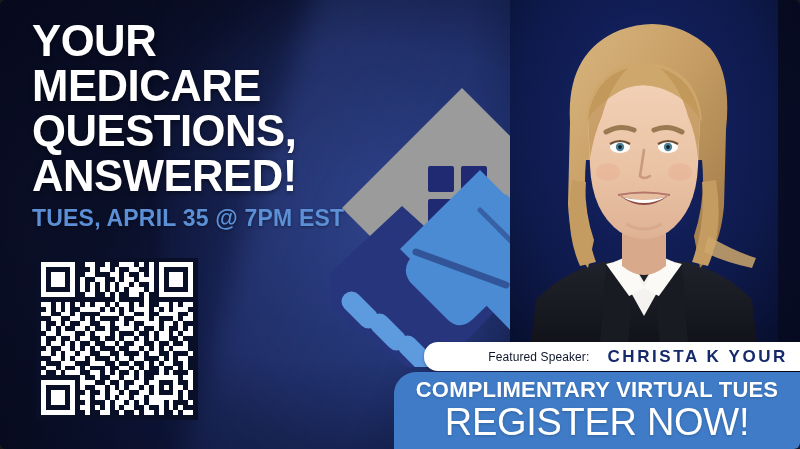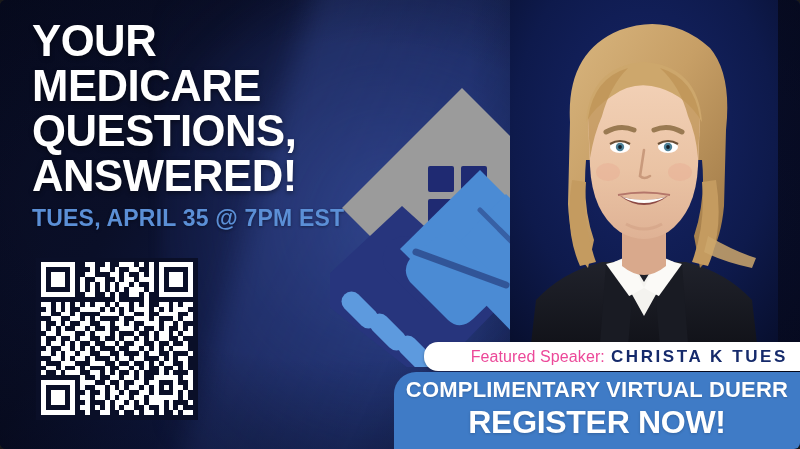--- a/index.html
+++ b/index.html
@@ -146,25 +146,25 @@
     border-top-left-radius: 14px;
     border-bottom-left-radius: 14px;
     display: flex;
     align-items: center;
     justify-content: flex-end;
     padding-right: 12px;
     z-index: 8;
     box-shadow: 0 1px 3px rgba(0,0,0,0.3);
   }
   .speaker-label {
-    color: #ec4899;
-    font-size: 16px;
+    color: #0f172a;
+    font-size: 12px;
     font-weight: normal;
     letter-spacing: 0.1px;
-    margin-right: 6px;
+    margin-right: 18px;
     white-space: nowrap;
   }
   .speaker-name {
     color: #152a6b;
     font-size: 17px;
     font-weight: bold;
     letter-spacing: 2.6px;
     white-space: nowrap;
   }
 
@@ -188,22 +188,22 @@
     color: #ffffff;
     font-size: 22px;
     font-weight: bold;
     letter-spacing: 0.2px;
     line-height: 24px;
     white-space: nowrap;
     text-shadow: 0 1px 2px rgba(0,0,0,0.18);
   }
   .cta-line2 {
     color: #ffffff;
-    font-size: 32px;
-    font-weight: bold;
+    font-size: 38px;
+    font-weight: normal;
     letter-spacing: -0.3px;
     line-height: 40px;
     white-space: nowrap;
     text-shadow: 0 1px 3px rgba(0,0,0,0.2);
   }
 </style>
 </head>
 <body>
 
 <div class="banner">
@@ -612,21 +612,21 @@
           <rect x="20" y="31" width="1" height="1"></rect>
         <rect x="22" y="31" width="2" height="1"></rect>
           <rect x="28" y="31" width="1" height="1"></rect>
         <rect x="30" y="31" width="2" height="1"></rect>
       </g>
     </svg>
   </div>
 
   <div class="speaker-bar">
     <span class="speaker-label">Featured Speaker:</span>
-    <span class="speaker-name">CHRISTA K TUES</span>
+    <span class="speaker-name">CHRISTA K YOUR</span>
   </div>
 
   <div class="cta-panel">
-    <span class="cta-line1">COMPLIMENTARY VIRTUAL DUERR</span>
+    <span class="cta-line1">COMPLIMENTARY VIRTUAL TUES</span>
     <span class="cta-line2">REGISTER NOW!</span>
   </div>
 
 </div>
 
 </body></html>

